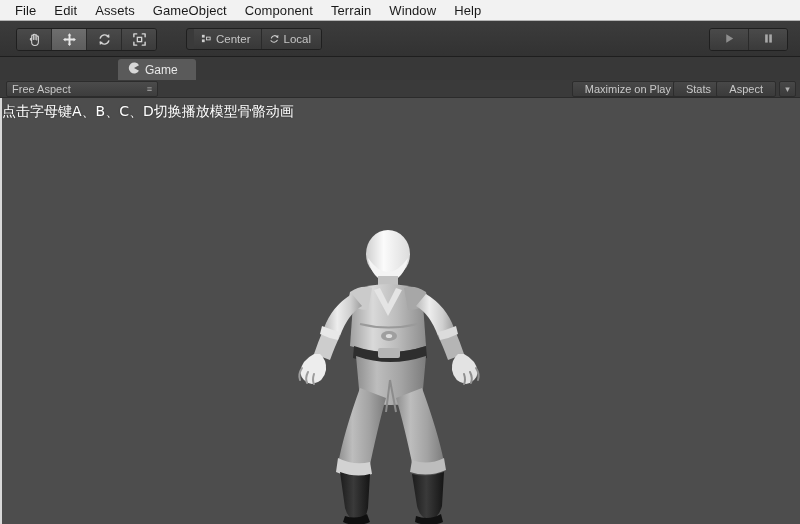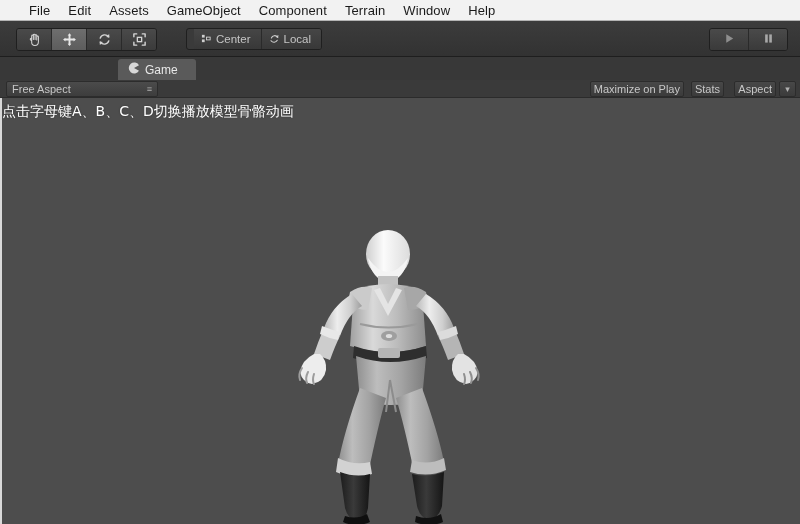--- a/index.html
+++ b/index.html
@@ -19,21 +19,21 @@
 
   
   #menubar {
     position: absolute;
     left: 0; top: 0;
     width: 800px; height: 21px;
     background: #f2f2f2;
     border-bottom: 1px solid #b4b4b4;
     display: flex;
     align-items: center;
-    padding-left: 20px;
+    padding-left: 6px;
     box-sizing: border-box;
   }
   .menu-item {
     font-size: 13px;
     color: #1a1a1a;
     padding: 1px 9px;
     letter-spacing: .1px;
     white-space: nowrap;
     cursor: default;
   }
@@ -141,21 +141,21 @@
     justify-content: space-between;
     padding: 0 5px;
     color: #c8c8c8;
     font-size: 11px;
     cursor: default;
   }
   .gt-btn {
     position: absolute;
     top: 1px; height: 16px;
     display: flex; align-items: center;
-    padding: 0 3px;
+    padding: 0 12px;
     background: linear-gradient(#484848, #3b3b3b);
     border: 1px solid #2c2c2c;
     border-radius: 2px;
     box-sizing: border-box;
     color: #c8c8c8;
     font-size: 11px;
     cursor: default;
     margin-left: 48px;
   }
   #btn-maximize { right: 116px; }

